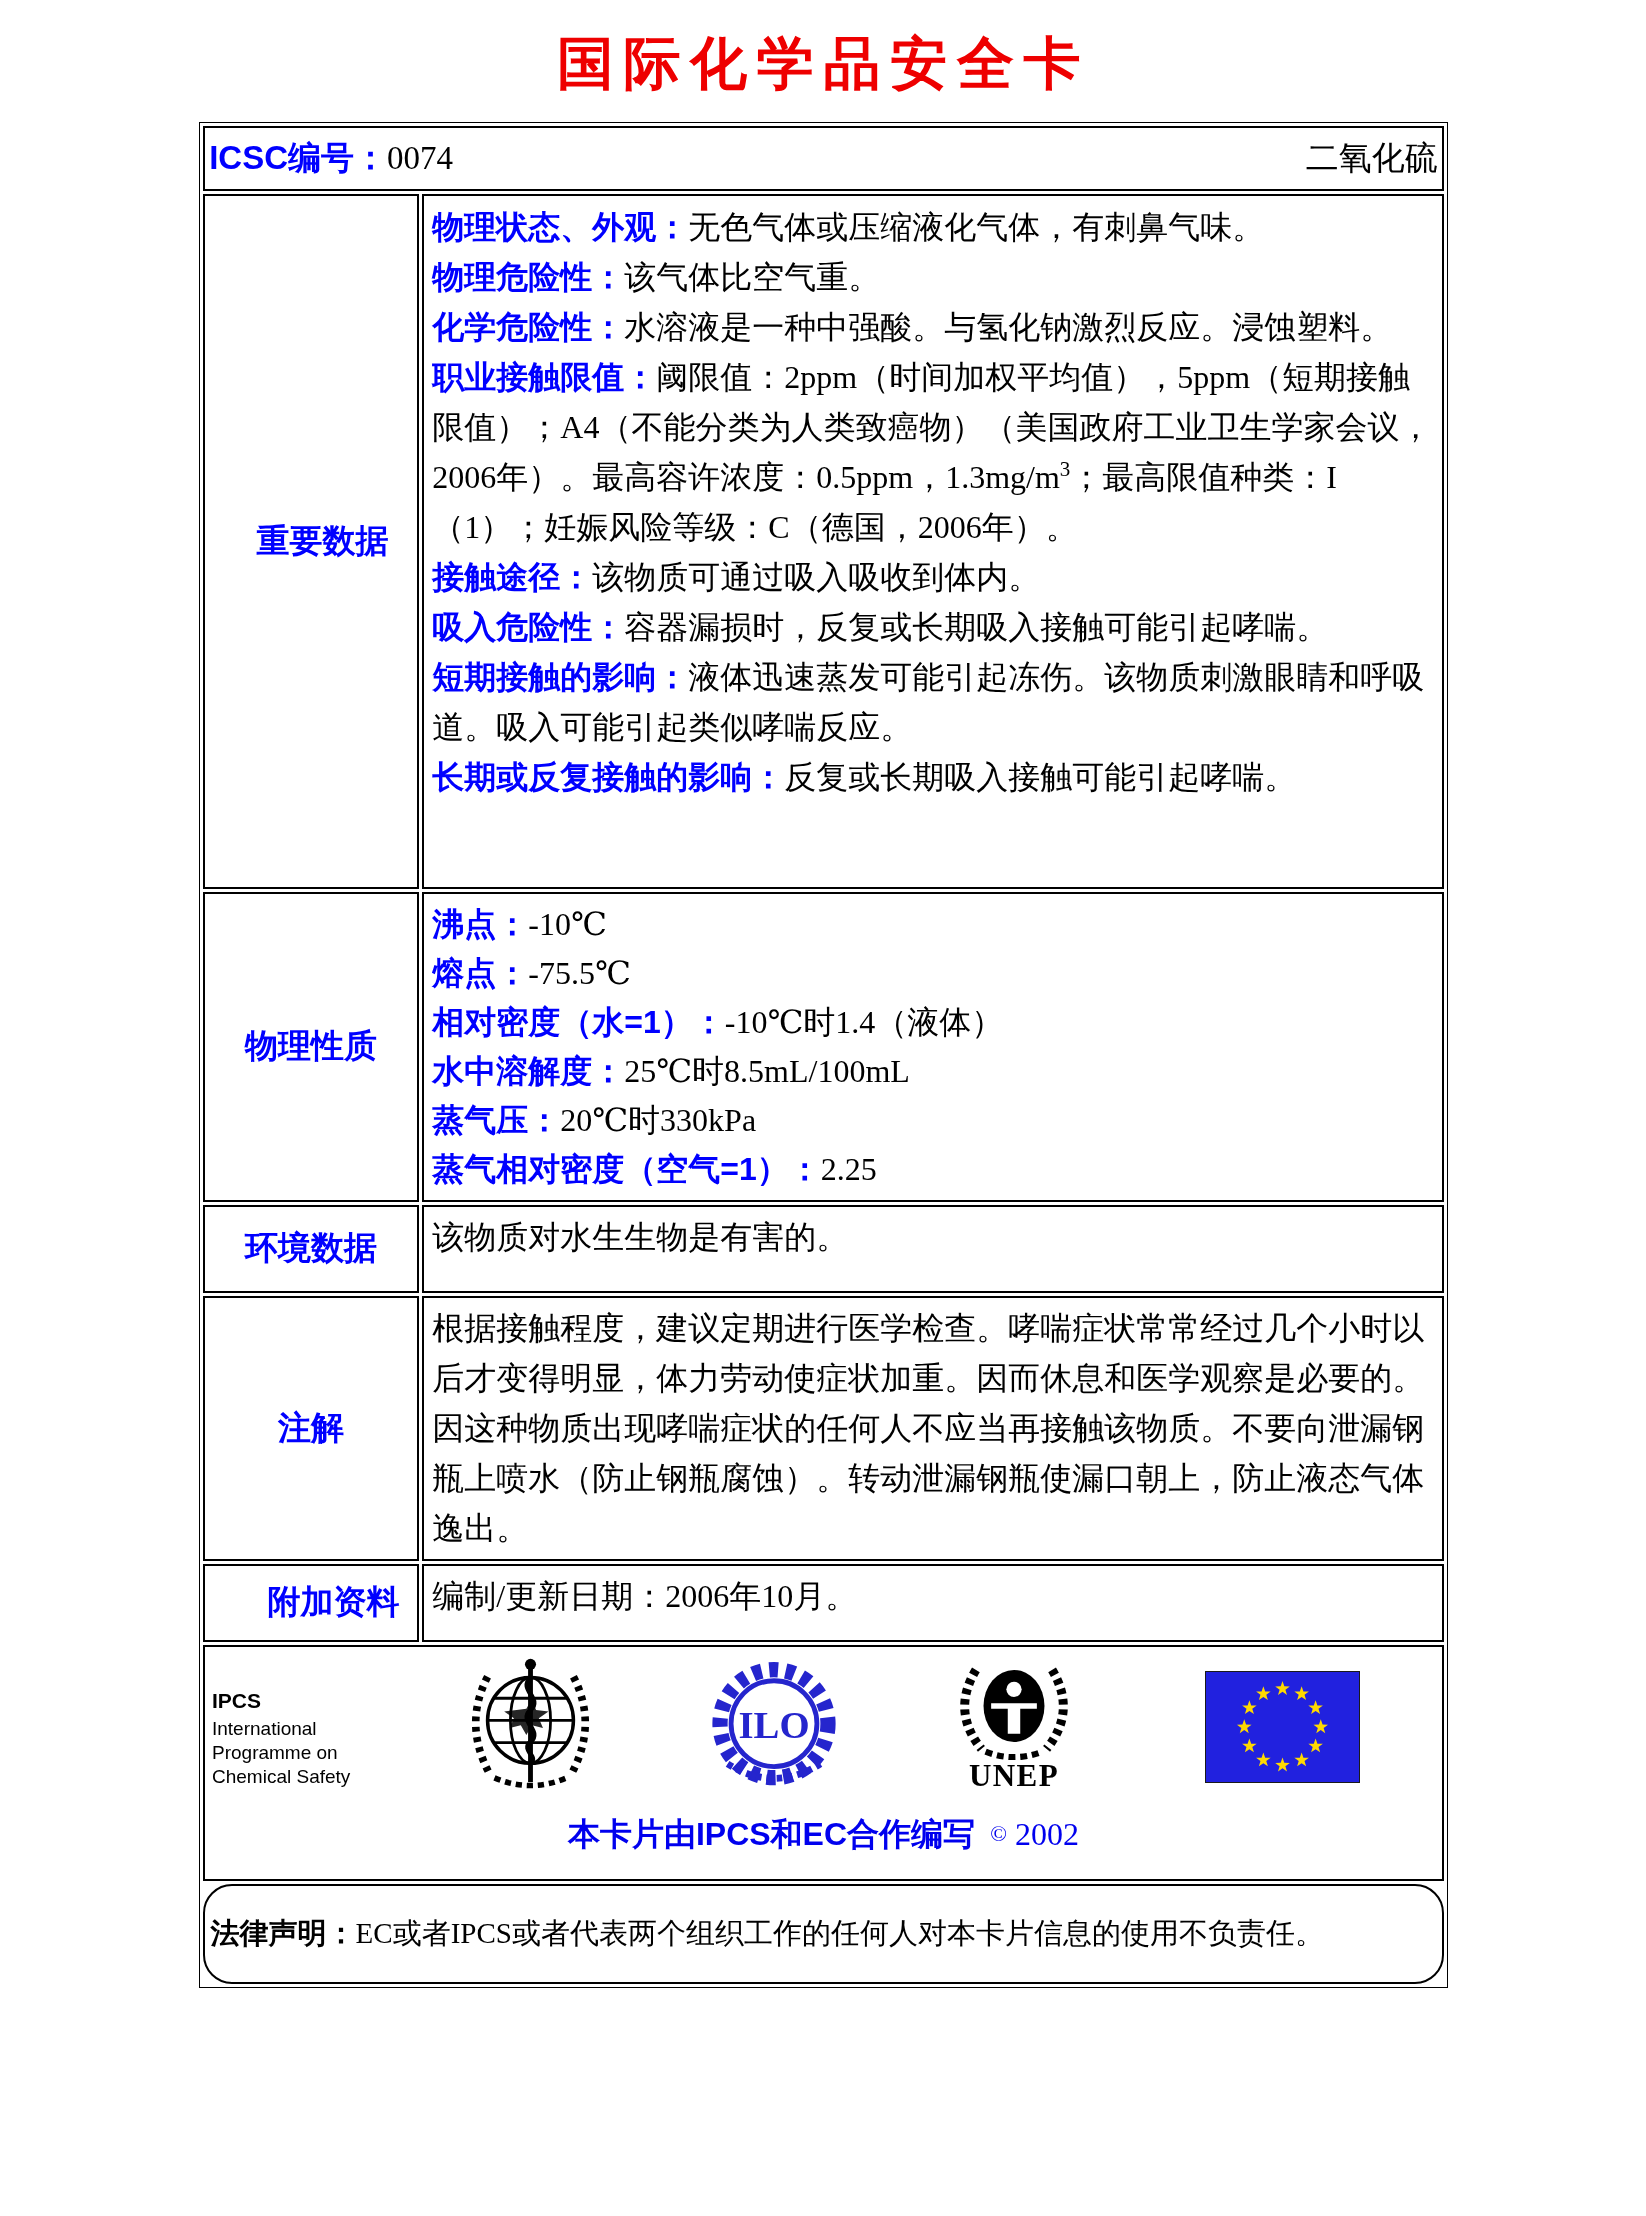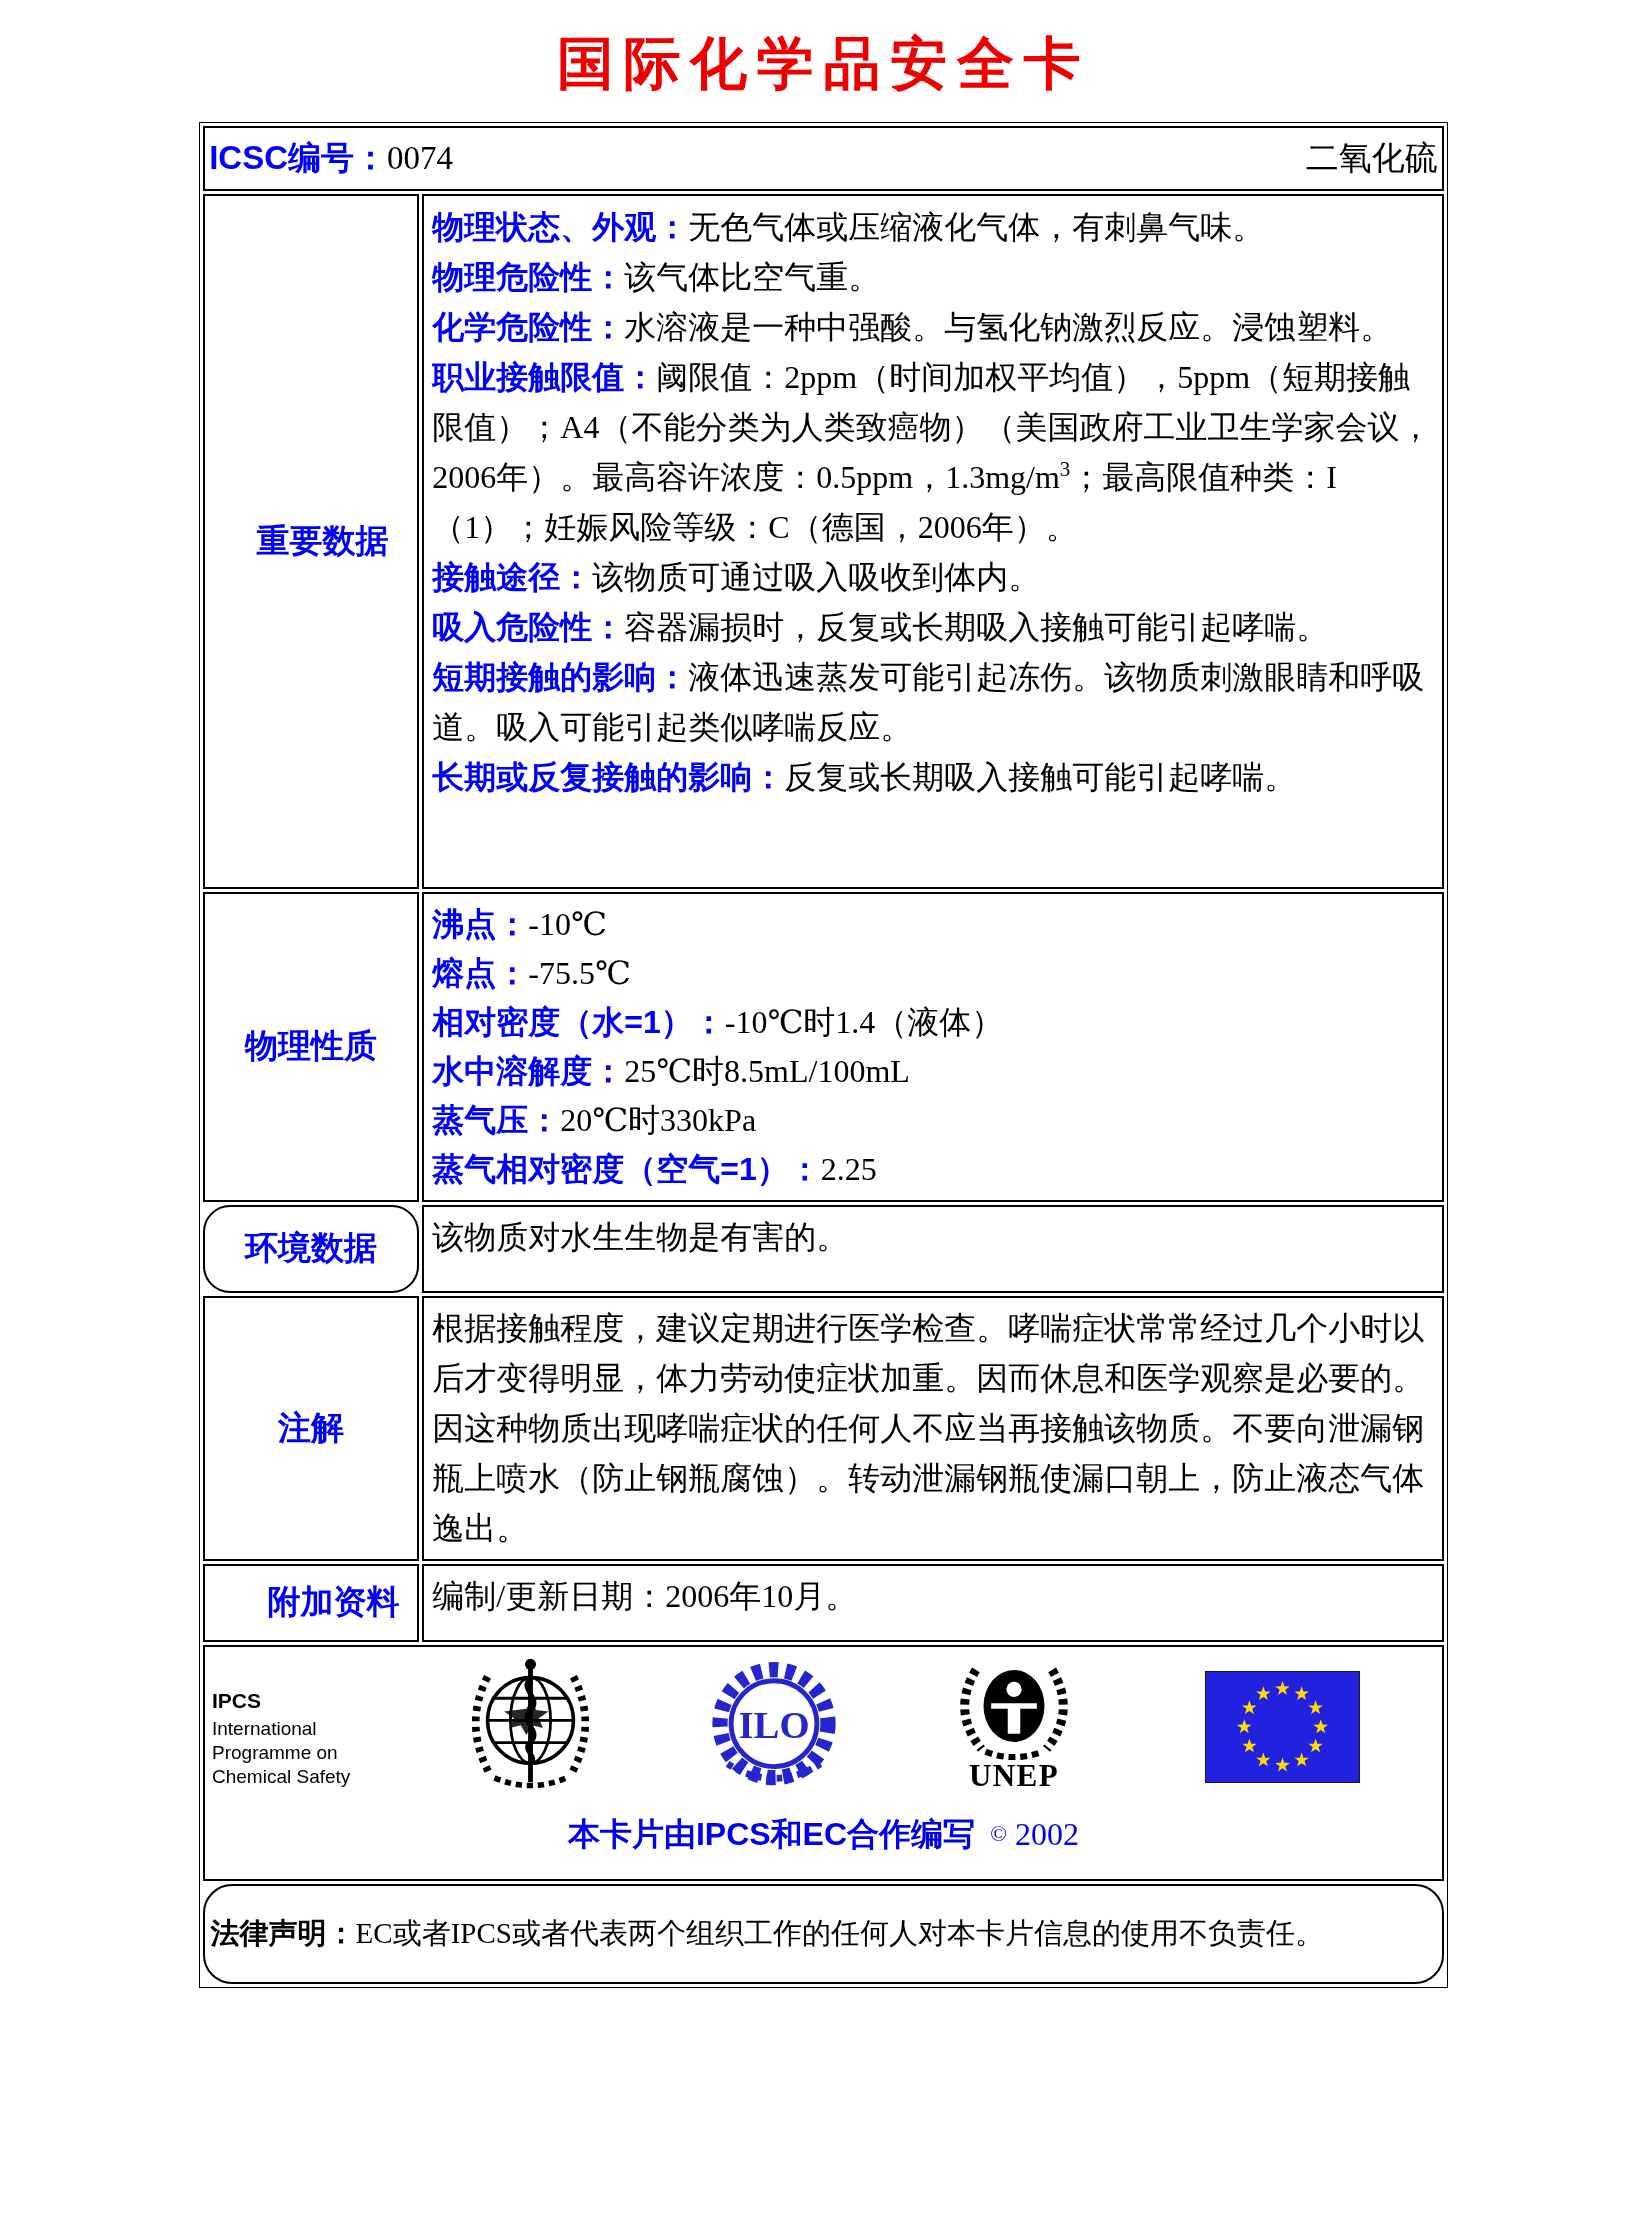--- a/index.html
+++ b/index.html
@@ -150,21 +150,21 @@
         <div class="line"><span class="blue-label">沸点：</span><span>-10℃</span></div>
         <div class="line"><span class="blue-label">熔点：</span><span>-75.5℃</span></div>
         <div class="line"><span class="blue-label">相对密度（水=1）：</span><span>-10℃时1.4（液体）</span></div>
         <div class="line"><span class="blue-label">水中溶解度：</span><span>25℃时8.5mL/100mL</span></div>
         <div class="line"><span class="blue-label">蒸气压：</span><span>20℃时330kPa</span></div>
         <div class="line"><span class="blue-label">蒸气相对密度（空气=1）：</span><span>2.25</span></div>
       </td>
     </tr>
 
     <tr>
-      <td class="label-cell" style="height:82px;border-radius:27px;">环境数据</td>
+      <td class="label-cell" style="height:82px;">环境数据</td>
       <td class="content-cell">该物质对水生生物是有害的。</td>
     </tr>
 
     <tr>
       <td class="label-cell" style="height:249px;">注解</td>
       <td class="content-cell">根据接触程度，建议定期进行医学检查。哮喘症状常常经过几个小时以后才变得明显，体力劳动使症状加重。因而休息和医学观察是必要的。因这种物质出现哮喘症状的任何人不应当再接触该物质。不要向泄漏钢瓶上喷水（防止钢瓶腐蚀）。转动泄漏钢瓶使漏口朝上，防止液态气体逸出。</td>
     </tr>
 
     <tr>
       <td class="label-cell" style="height:72px;padding-left:46px;">附加资料</td>

